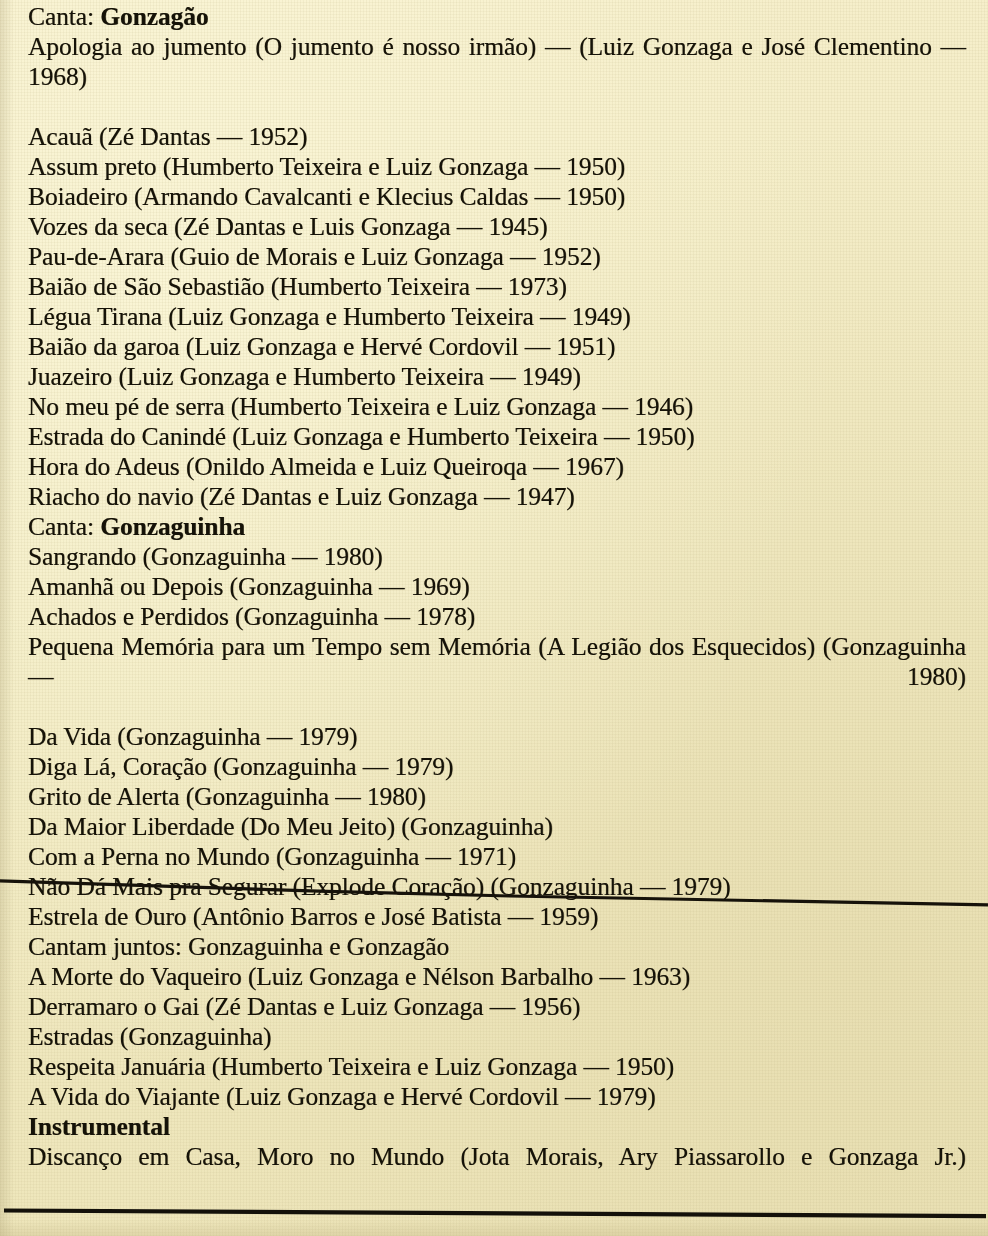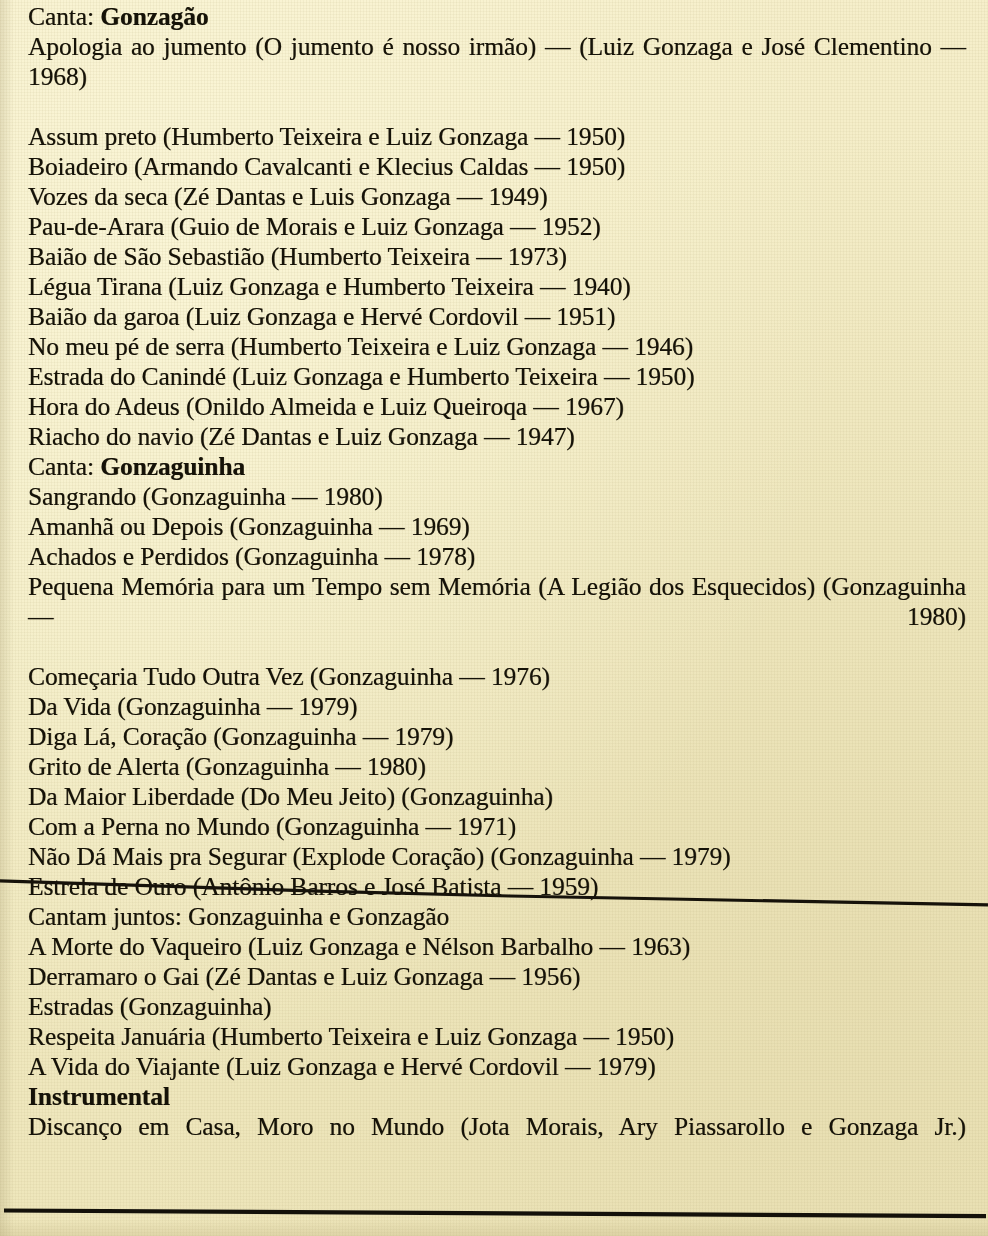--- a/index.html
+++ b/index.html
@@ -119,38 +119,39 @@
 </style>
 </head>
 <body>
 
 <div id="page">
 
   <div id="listing">
 
     <div class="line nowrap heading"><span class="lead">Canta: </span><span>Gonzagão</span></div>
     <div class="line">Apologia ao jumento (O jumento é nosso irmão) — (Luiz Gonzaga e José Clementino — 1968)</div>
+    <div class="line nowrap">Acauã (Zé Dantas — 1952)</div>
     <div class="line nowrap">Assum preto (Humberto Teixeira e Luiz Gonzaga — 1950)</div>
     <div class="line nowrap">Boiadeiro (Armando Cavalcanti e Klecius Caldas — 1950)</div>
-    <div class="line nowrap">Vozes da seca (Zé Dantas e Luis Gonzaga — 1949)</div>
+    <div class="line nowrap">Vozes da seca (Zé Dantas e Luis Gonzaga — 1945)</div>
     <div class="line nowrap">Pau-de-Arara (Guio de Morais e Luiz Gonzaga — 1952)</div>
     <div class="line nowrap">Baião de São Sebastião (Humberto Teixeira — 1973)</div>
-    <div class="line nowrap">Légua Tirana (Luiz Gonzaga e Humberto Teixeira — 1940)</div>
+    <div class="line nowrap">Légua Tirana (Luiz Gonzaga e Humberto Teixeira — 1949)</div>
     <div class="line nowrap">Baião da garoa (Luiz Gonzaga e Hervé Cordovil — 1951)</div>
+    <div class="line nowrap">Juazeiro (Luiz Gonzaga e Humberto Teixeira — 1949)</div>
     <div class="line nowrap">No meu pé de serra (Humberto Teixeira e Luiz Gonzaga — 1946)</div>
     <div class="line nowrap">Estrada do Canindé (Luiz Gonzaga e Humberto Teixeira — 1950)</div>
     <div class="line nowrap">Hora do Adeus (Onildo Almeida e Luiz Queiroqa — 1967)</div>
     <div class="line nowrap">Riacho do navio (Zé Dantas e Luiz Gonzaga — 1947)</div>
 
     <div class="line nowrap heading"><span class="lead">Canta: </span><span>Gonzaguinha</span></div>
     <div class="line nowrap">Sangrando (Gonzaguinha — 1980)</div>
     <div class="line nowrap">Amanhã ou Depois (Gonzaguinha — 1969)</div>
     <div class="line nowrap">Achados e Perdidos (Gonzaguinha — 1978)</div>
     <div class="line">Pequena Memória para um Tempo sem Memória (A Legião dos Esquecidos) (Gonzaguinha — 1980)</div>
-    <div class="line nowrap">Começaria Tudo Outra Vez (Gonzaguinha — 1976)</div>
     <div class="line nowrap">Da Vida (Gonzaguinha — 1979)</div>
     <div class="line nowrap">Diga Lá, Coração (Gonzaguinha — 1979)</div>
     <div class="line nowrap">Grito de Alerta (Gonzaguinha — 1980)</div>
     <div class="line nowrap">Da Maior Liberdade (Do Meu Jeito) (Gonzaguinha)</div>
     <div class="line nowrap">Com a Perna no Mundo (Gonzaguinha — 1971)</div>
     <div class="line nowrap struck">Não Dá Mais pra Segurar (Explode Coração) (Gonzaguinha — 1979)</div>
     <div class="line nowrap">Estrela de Ouro (Antônio Barros e José Batista — 1959)</div>
 
     <div class="line nowrap"><span class="lead">Cantam juntos: </span><span>Gonzaguinha e Gonzagão</span></div>
     <div class="line nowrap">A Morte do Vaqueiro (Luiz Gonzaga e Nélson Barbalho — 1963)</div>

